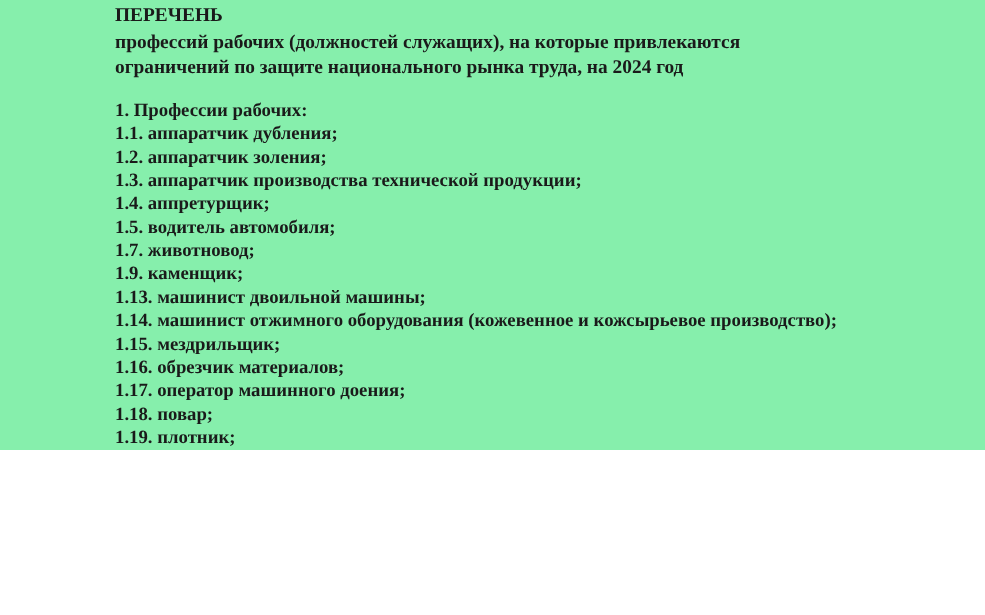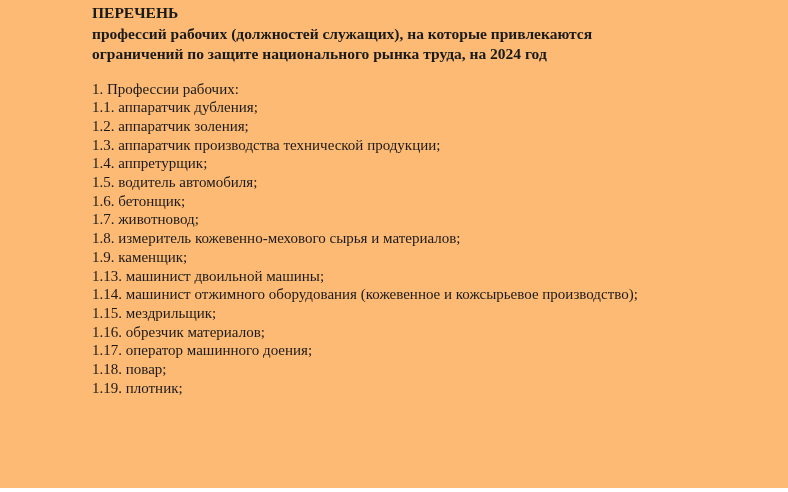--- a/index.html
+++ b/index.html
@@ -10,41 +10,42 @@
   body {
     width: 788px;
     height: 492px;
     overflow: hidden;
     font-family: "Liberation Serif", "DejaVu Serif", serif;
     color: #1a1a1a;
   }
   .page {
     box-sizing: border-box;
     width: 788px;
-    height: 488px;
+    height: 360px;
     padding: 3px 14px 0 92px;
-    background: #fdba74;
+    background: #86efac;
   }
   .doc-header {
     font-weight: bold;
     font-size: 15.5px;
     line-height: 20.5px;
   }
   .doc-header .line {
     white-space: nowrap;
   }
   .header-gap {
     height: 15px;
   }
   .doc-list {
     font-size: 15px;
     line-height: 18.7px;
   }
   .doc-list .line {
     white-space: nowrap;
+    font-weight: bold;
   }
 </style>
 </head>
 <body>
 
 <div class="page">
 
   <div class="doc-header">
     <div class="line">ПЕРЕЧЕНЬ</div>
     <div>
@@ -56,23 +57,21 @@
   <div class="header-gap"></div>
 
   <div class="doc-list">
     <div class="line">1. Профессии рабочих:</div>
     <div>
         <div class="line">1.1. аппаратчик дубления;</div>
         <div class="line">1.2. аппаратчик золения;</div>
         <div class="line">1.3. аппаратчик производства технической продукции;</div>
         <div class="line">1.4. аппретурщик;</div>
         <div class="line">1.5. водитель автомобиля;</div>
-        <div class="line">1.6. бетонщик;</div>
         <div class="line">1.7. животновод;</div>
-        <div class="line">1.8. измеритель кожевенно-мехового сырья и материалов;</div>
         <div class="line">1.9. каменщик;</div>
         <div class="line">1.13. машинист двоильной машины;</div>
         <div class="line">1.14. машинист отжимного оборудования (кожевенное и кожсырьевое производство);</div>
         <div class="line">1.15. мездрильщик;</div>
         <div class="line">1.16. обрезчик материалов;</div>
         <div class="line">1.17. оператор машинного доения;</div>
         <div class="line">1.18. повар;</div>
         <div class="line">1.19. плотник;</div>
       </div>
   </div>

